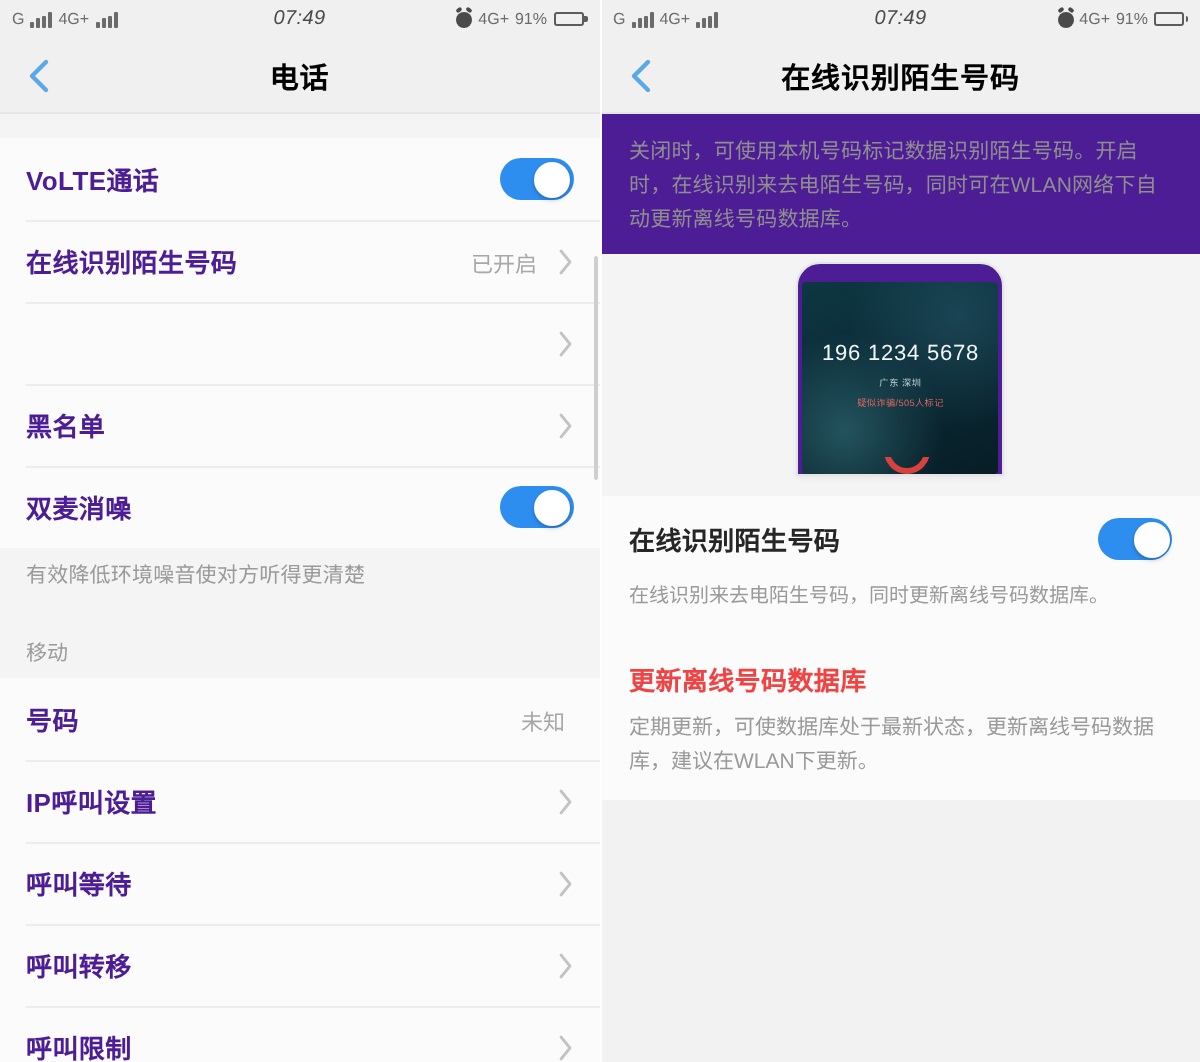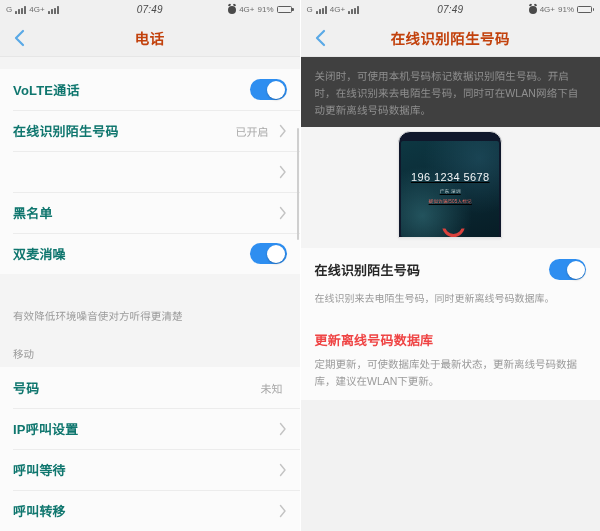--- a/index.html
+++ b/index.html
@@ -45,82 +45,81 @@
     display:flex;align-items:center;position:relative;
     border-bottom:1px solid #e6e6e6;
   }
   .back{
     width:40px;height:37px;display:flex;align-items:center;justify-content:center;
     cursor:pointer;
   }
   .back svg{display:block;}
   .nav-title{
     position:absolute;left:0;right:0;text-align:center;
-    font-size:14.5px;color:#c2410c;font-weight:bold;letter-spacing:.4px;
+    font-size:14.5px;color:#000000;font-weight:bold;letter-spacing:.4px;
     pointer-events:none;
   }
 
   
   .list{background:#fbfbfb;}
   .row{
     display:flex;align-items:center;
     height:41px;padding:0 13px;box-sizing:border-box;
     background:#fbfbfb;position:relative;cursor:pointer;
   }
   .row + .row:before{
     content:"";position:absolute;left:13px;right:0;top:0;height:1px;background:#ececec;
   }
-  .row .label{font-size:13px;color:#0f766e;font-weight:bold;letter-spacing:.2px;}
+  .row .label{font-size:13px;color:#4c1d95;font-weight:bold;letter-spacing:.2px;}
   .row .value{margin-left:auto;font-size:11px;color:#a8a8a8;padding-right:4px;}
   .row .chev{margin-left:auto;}
   .row .value + .chev{margin-left:6px;}
   .chev svg{display:block;}
 
   
   .toggle{
     margin-left:auto;width:37px;height:21px;border-radius:11px;
     background:#2e8ef0;position:relative;flex:none;cursor:pointer;
   }
   .toggle .knob{
     position:absolute;top:1.5px;left:17.5px;width:18px;height:18px;
     border-radius:50%;background:#fff;box-shadow:0 1px 2px rgba(0,0,0,.25);
   }
 
   
   .helper{
     font-size:10.5px;color:#9a9a9a;padding:7px 13px 9px;
-    background:#f4f4f4;line-height:1.45;letter-spacing:.1px;margin-top:28px;
+    background:#f4f4f4;line-height:1.45;letter-spacing:.1px;
   }
   .section{
     font-size:10.5px;color:#9a9a9a;padding:13px 13px 6px;background:#f4f4f4;
   }
   .gap{height:12px;background:#f4f4f4;}
 
   
   .scrollbar{
     position:absolute;right:1px;top:128px;width:2px;height:112px;
     background:#cfcfcf;border-radius:1px;cursor:pointer;
   }
 
   
   .intro{
-    background:#404040;padding:11px 14px 9px;
+    background:#4c1d95;padding:11px 14px 9px;
     font-size:10.5px;color:#8f8f8f;line-height:1.6;letter-spacing:.1px;
   }
   .hero{
     background:#f4f4f4;display:flex;justify-content:center;
     padding:4px 0 10px;
   }
   .phone{
-    width:104px;background:#0f172a;
+    width:104px;background:#4c1d95;
     border:1px solid #e4e4e4;
     border-radius:12px 12px 0 0;
     padding:9px 2px 0;box-sizing:border-box;
     box-shadow:0 1px 3px rgba(0,0,0,.06);
-    text-decoration:underline;
   }
   .phone-screen{
     height:96px;border-radius:2px;overflow:hidden;position:relative;
     background:
       radial-gradient(circle at 22% 78%, rgba(56,120,130,.55) 0%, rgba(56,120,130,0) 46%),
       radial-gradient(circle at 80% 18%, rgba(40,90,110,.5) 0%, rgba(40,90,110,0) 50%),
       linear-gradient(160deg,#0d3742 0%,#0b2b36 45%,#071d26 100%);
     display:flex;flex-direction:column;align-items:center;
   }
   .ph-number{

